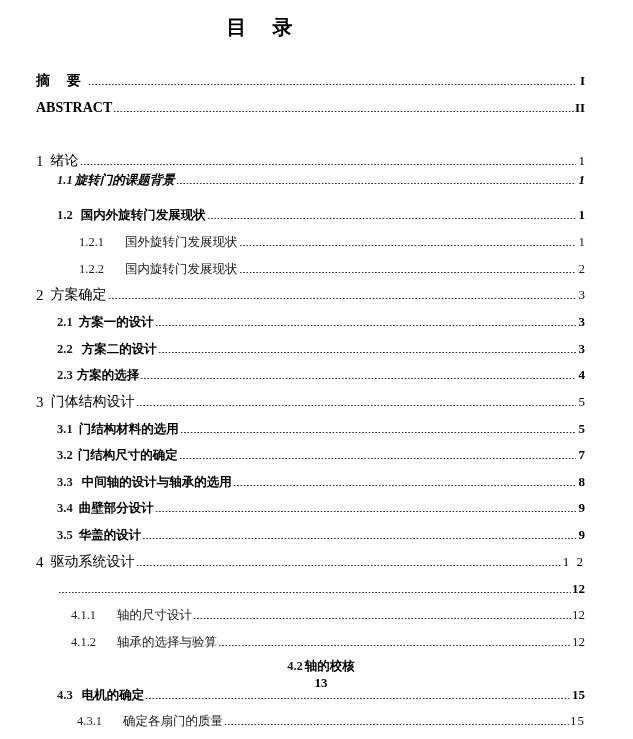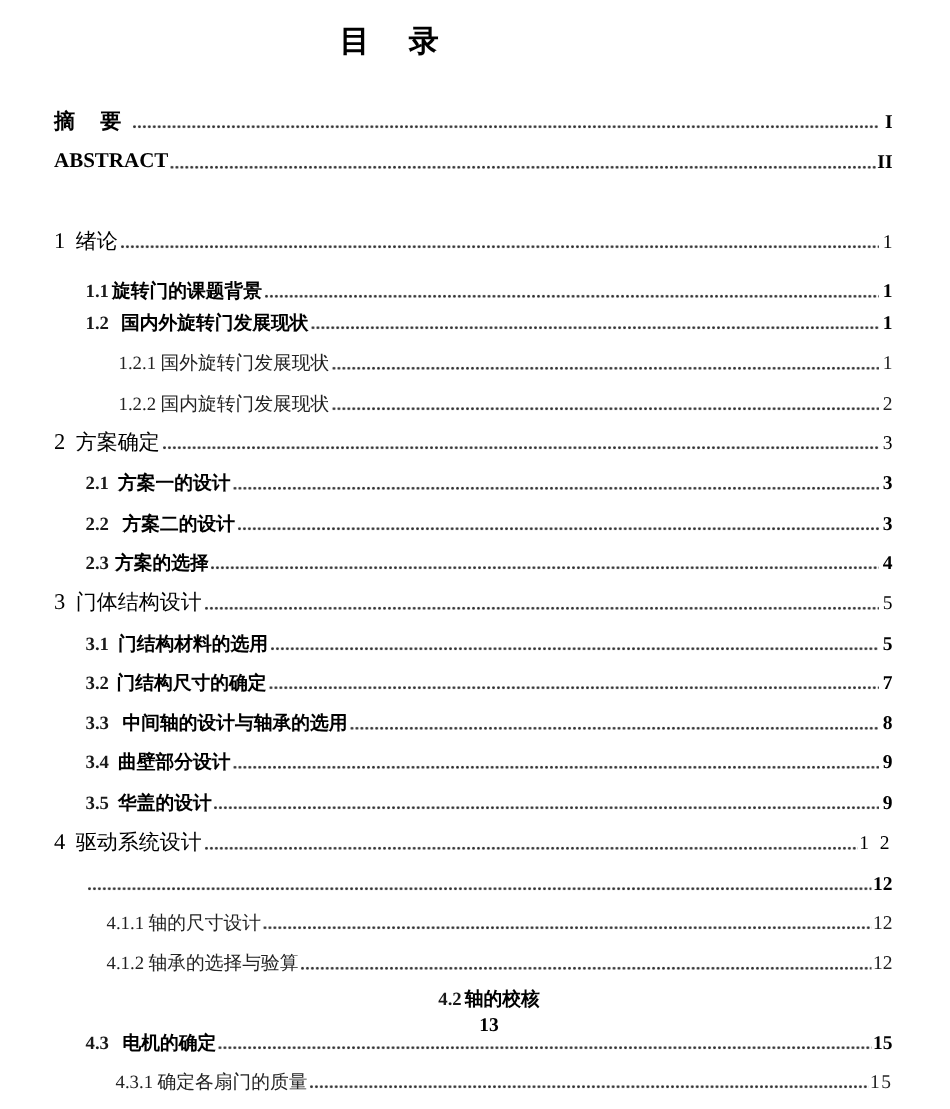--- a/index.html
+++ b/index.html
@@ -29,21 +29,21 @@
       box-sizing: border-box;
     }
     .toc-row {
       position: absolute;
       left: 0;
       right: 0;
       height: 22px;
       display: flex;
       align-items: center;
       box-sizing: border-box;
-      padding-right: 38px;
+      padding-right: 48px;
       white-space: nowrap;
     }
     .toc-row .label {
       flex: 0 0 auto;
       display: flex;
       align-items: center;
     }
     .toc-row .num {
       font-family: "Liberation Serif", serif;
       margin-right: 5px;
@@ -89,21 +89,21 @@
       font-weight: bold;
       font-size: 12.5px;
     }
     .lvl-2 .num { font-family: "Liberation Serif", serif; font-weight: bold; font-size: 12.5px; color: #1a1a1a; }
     .lvl-3 {
       padding-left: 79px;
       font-family: "DejaVu Sans", sans-serif;
       font-size: 12.5px;
       color: #222;
     }
-    .lvl-3 .num { font-family: "Liberation Serif", serif; font-size: 12.5px; margin-right: 3px; }
+    .lvl-3 .num { font-family: "Liberation Serif", serif; font-size: 12.5px; margin-right: 21px; }
     .lvl-3b { padding-left: 71px; }
     .lvl-3c { padding-left: 77px; }
   </style>
 </head>
 <body>
 
 <div class="title">目录</div>
 
 <div class="toc-row lvl-top" style="top:70px;">
   <span class="label" style="letter-spacing:6px;">摘 要</span>
@@ -117,21 +117,21 @@
 </div>
 
 <div class="toc-row lvl-1" style="top:150px;">
   <span class="label">
       <span class="num">1</span>
       <span>绪论</span>
     </span>
   <span class="leader"></span>
   <span class="page">1</span>
 </div>
-<div class="toc-row lvl-2" style="top:183px;">
+<div class="toc-row lvl-2" style="top:169px;font-style:italic;">
   <span class="label">
       <span class="num" style="margin-right:2px;">1.1</span>
       <span>旋转门的课题背景</span>
     </span>
   <span class="leader"></span>
   <span class="page">1</span>
 </div>
 <div class="toc-row lvl-2" style="top:204px;">
   <span class="label">
       <span class="num" style="margin-right:8px;">1.2</span>

